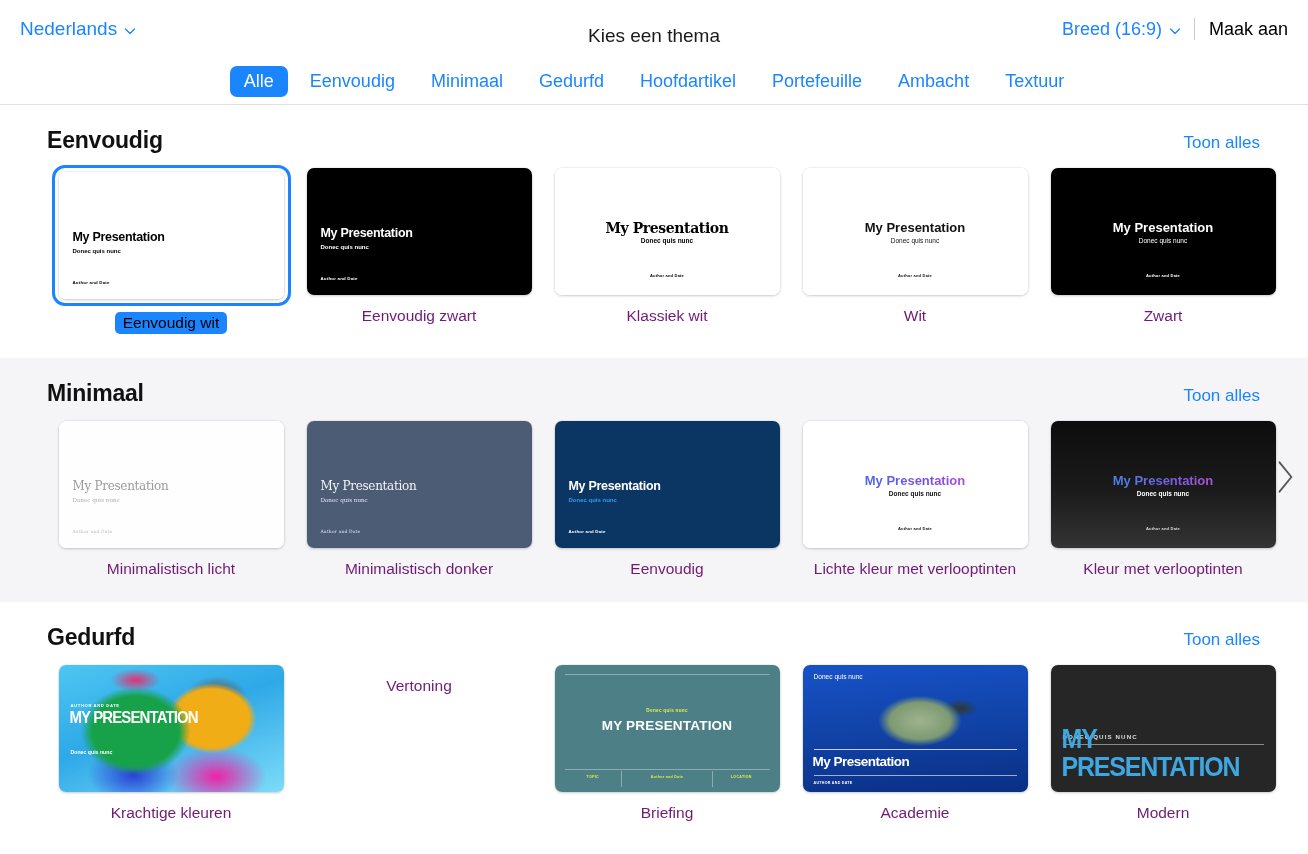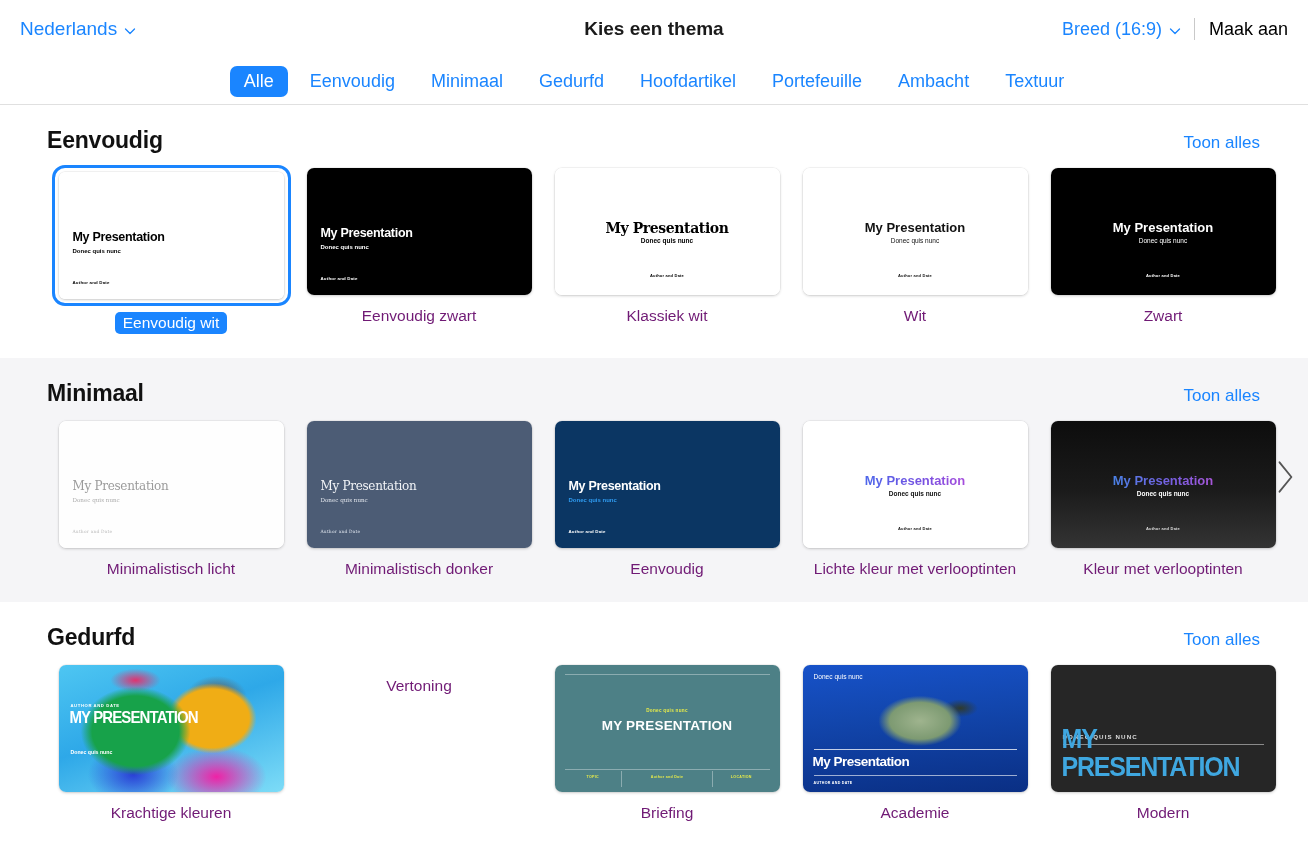--- a/index.html
+++ b/index.html
@@ -27,23 +27,23 @@
   }
   .lang-picker {
     display: flex; align-items: center; gap: 7px;
     color: #1a85ff; font-size: 19px; cursor: pointer;
   }
   .chev-d {
     width: 11px; height: 11px; position: relative; top: 1px;
   }
   .chev-d svg { display: block; }
   .doc-title {
-    position: absolute; left: 0; right: 0; top: 0; height: 58px;
+    position: absolute; left: 0; right: 0; top: 7px; height: 58px;
     display: flex; align-items: center; justify-content: center;
-    font-size: 19px; font-weight: bold; color: #1a1a1a;
+    font-size: 19px; font-weight: normal; color: #1a1a1a;
     pointer-events: none;
   }
   .topbar-right {
     margin-left: auto;
     display: flex; align-items: center; gap: 0px;
     position: relative; z-index: 3;
   }
   .ratio-picker {
     display: flex; align-items: center; gap: 7px;
     color: #1a85ff; font-size: 18px; cursor: pointer;
@@ -134,21 +134,21 @@
   }
   .cap {
     margin-top: 12px;
     font-size: 15.5px;
     color: #701a75;
     text-align: center;
     white-space: nowrap;
   }
   .cell.selected .cap {
     background: #1a85ff;
-    color: #ffffff;
+    color: #000000;
     border-radius: 5px;
     padding: 2px 8px;
     margin-top: 9px;
   }
 
   
   .slide { width: 100%; height: 100%; position: relative; }
   .s-title  { font-weight: bold; }
   .s-sub    { }
   .s-author { position: absolute; font-size: 4.4px; font-weight: bold; letter-spacing: .2px; }

